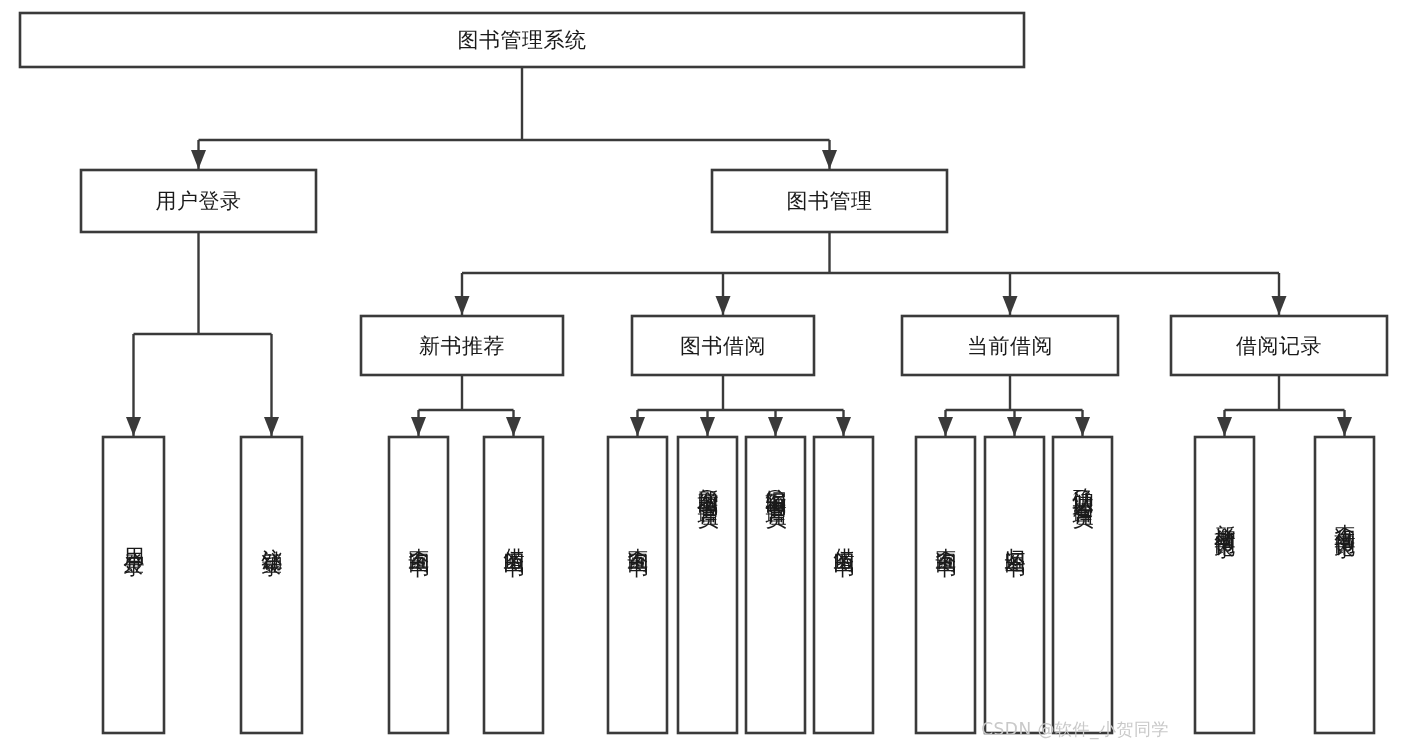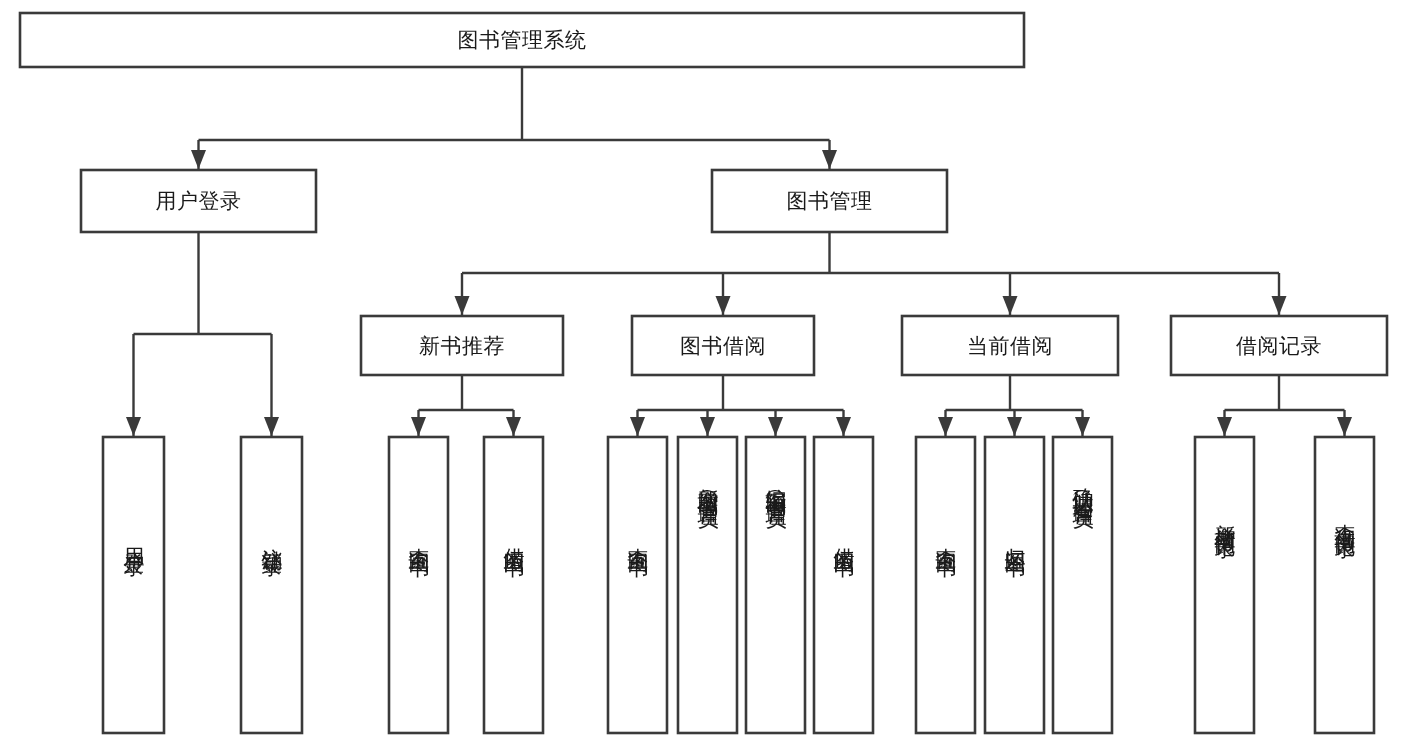--- a/index.html
+++ b/index.html
@@ -213,14 +213,15 @@
         <span class="leaf-label">确认归还（管理员）</span>
       </div>
       <div class="leaf-label-wrap" style="left: 1195px; top: 437px; width: 59px; height: 296px; padding-top: 70px; box-sizing: border-box;">
         <span class="leaf-label">新增借阅记录</span>
       </div>
       <div class="leaf-label-wrap" style="left: 1315px; top: 437px; width: 59px; height: 296px; padding-top: 70px; box-sizing: border-box;">
         <span class="leaf-label">查询借阅记录</span>
       </div>
     </div>
 
+  <div class="watermark">CSDN @软件_小贺同学</div>
 
 </div>
 
 </body></html>

